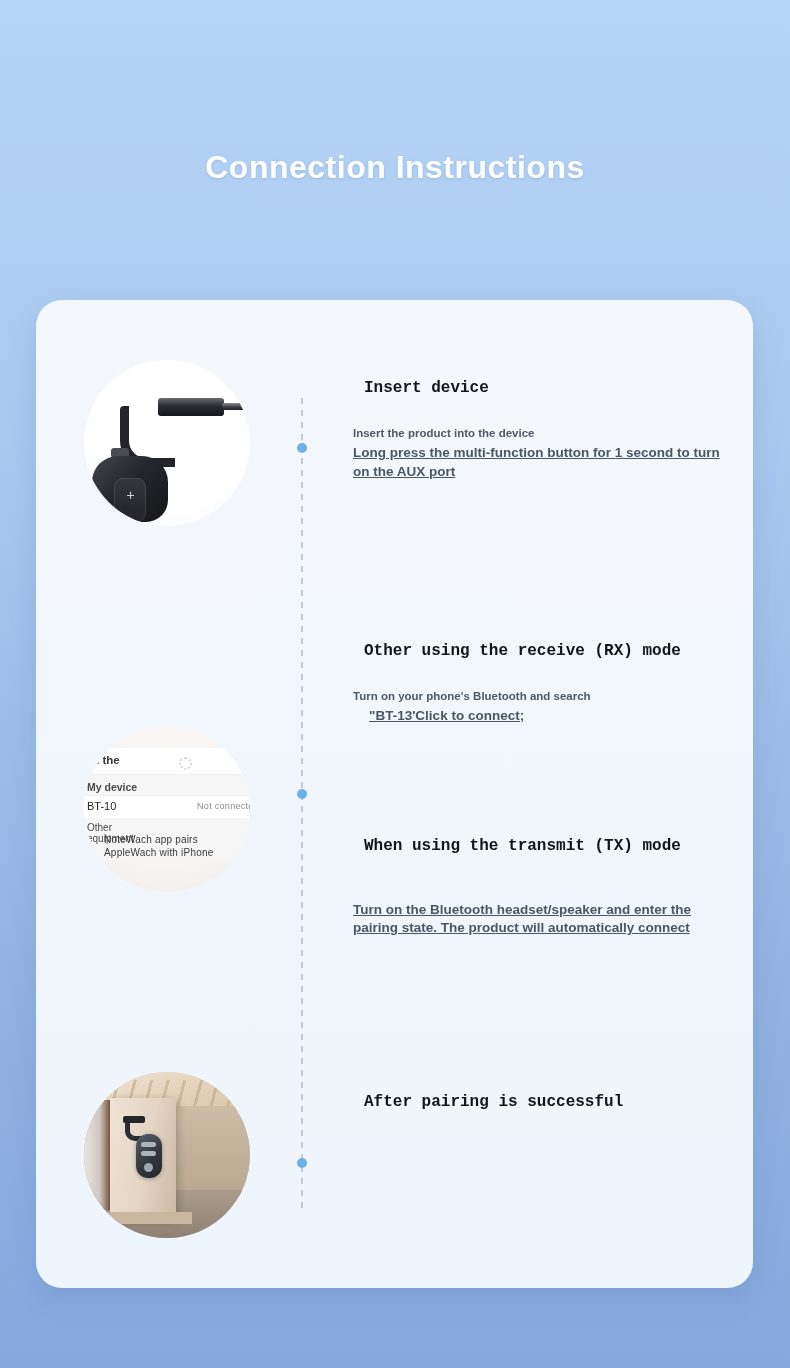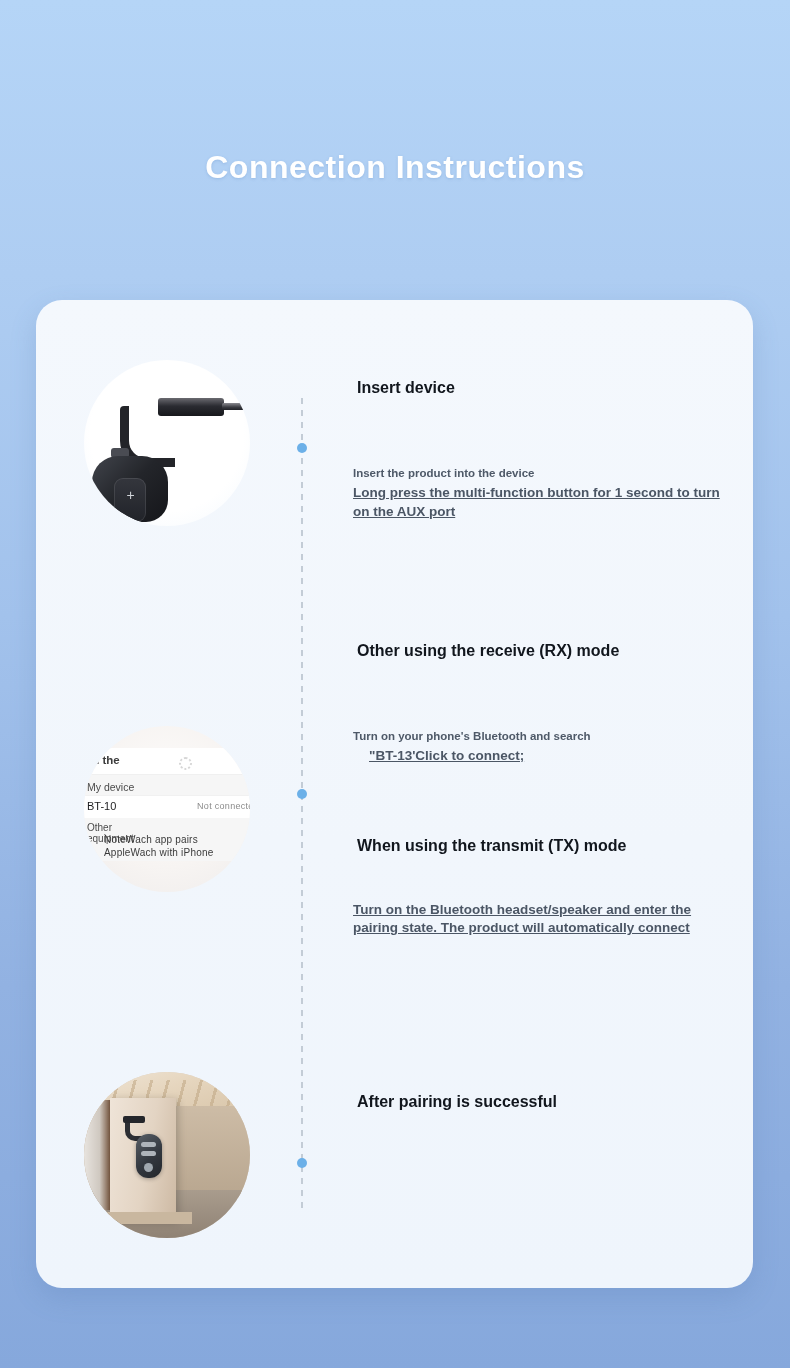--- a/index.html
+++ b/index.html
@@ -77,28 +77,29 @@
   .step {
     position: absolute;
     left: 317px;
     width: 372px;
   }
   .step-title {
     font-size: 16px;
     font-weight: bold;
     color: #11161d;
     line-height: 1.3;
-    margin: 0 0 0 4px;
+    margin: 0 0 0 11px;
+    font-family: Liberation Mono, monospace;
   }
   .step-sub {
     font-size: 11.5px;
     font-weight: bold;
     color: #4e5968;
     line-height: 1.5;
-    margin-top: 66px;
+    margin-top: 26px;
   }
   .step-body {
     font-size: 13.5px;
     font-weight: bold;
     color: #4b5665;
     line-height: 1.38;
     margin-top: 2px;
     text-decoration: underline;
   }
   .step-body.indent { margin-left: 16px; }
@@ -206,21 +207,21 @@
     position: absolute;
     left: 112px; top: 9px;
     width: 9px; height: 9px;
     border-radius: 50%;
     border: 2px dotted #c9c9c9;
     opacity: 0.75;
   }
   .bt-section {
     padding: 6px 0 2px 20px;
     font-size: 10.5px;
-    font-weight: normal;
+    font-weight: bold;
     color: #4b4b4b;
     background: #f6f6f6;
   }
   .bt-row {
     position: relative;
     height: 22px;
     background: #ffffff;
     border-top: 1px solid #f1f1f1;
   }
   .bt-row-name {

